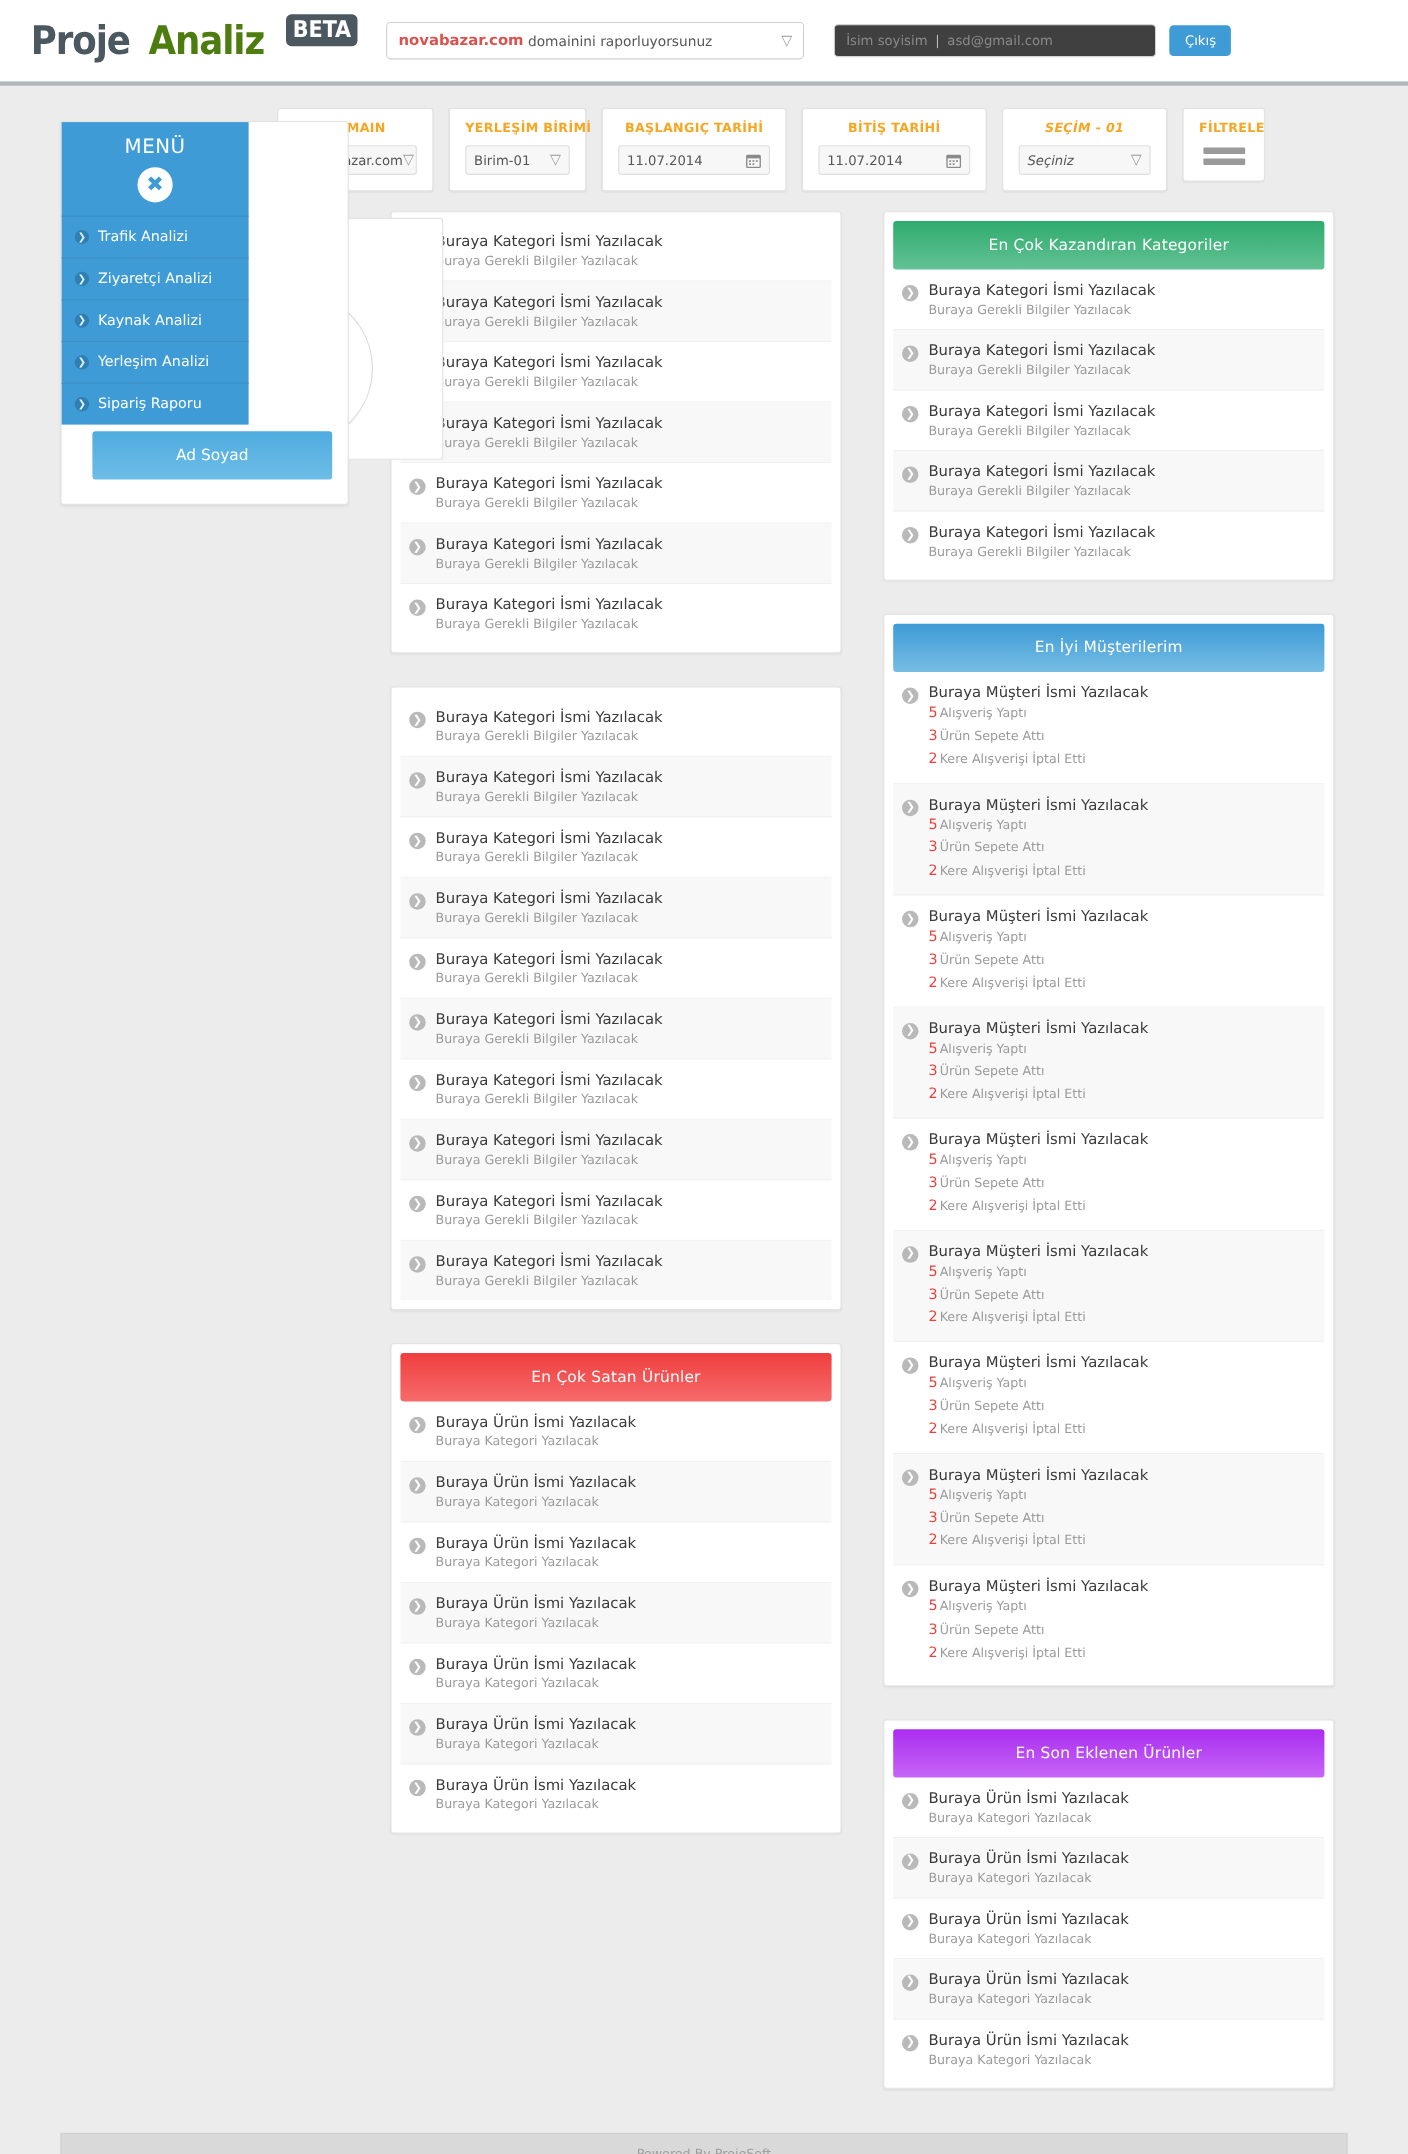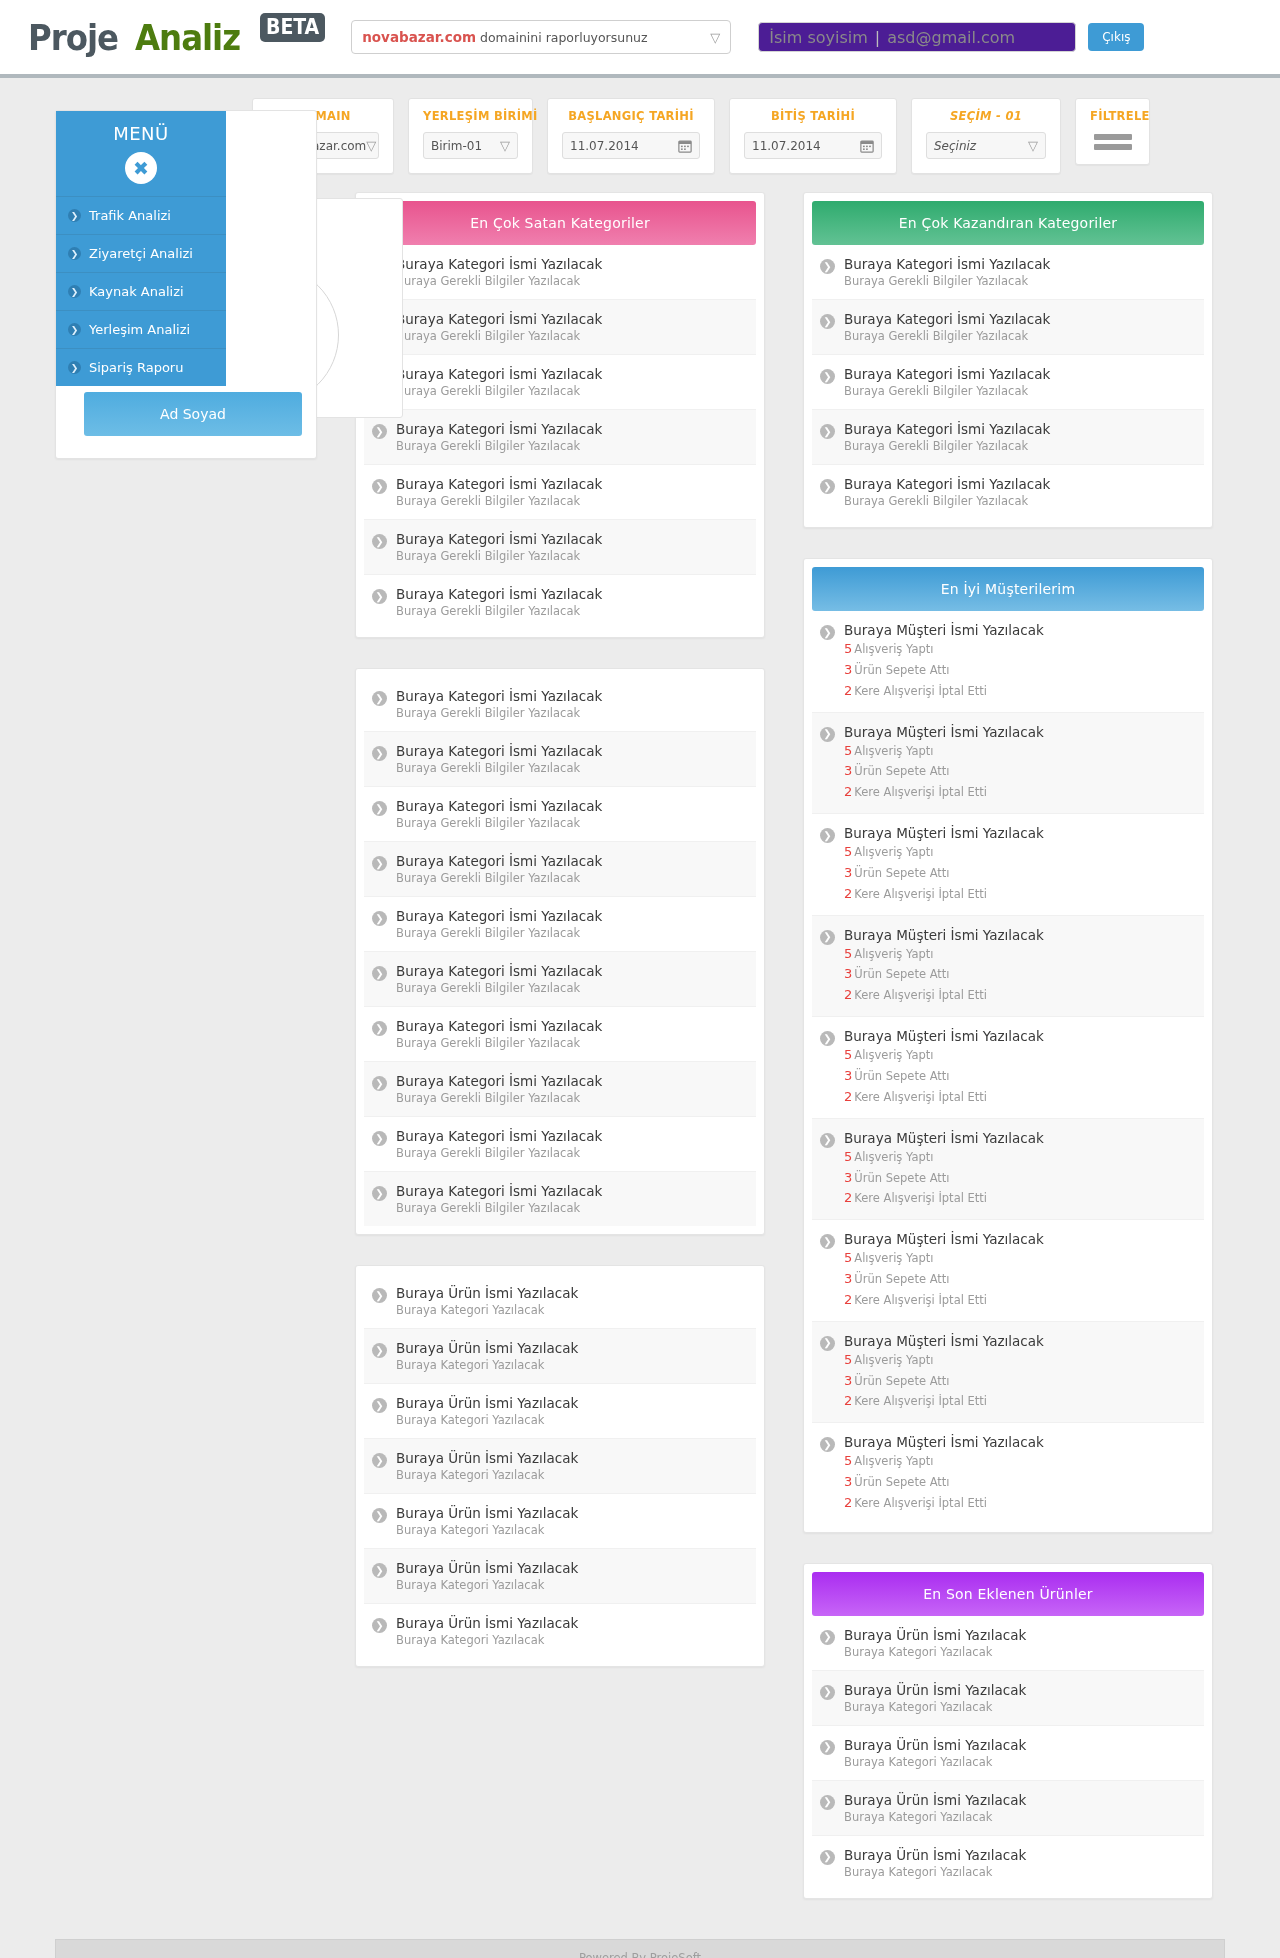--- a/index.html
+++ b/index.html
@@ -36,24 +36,24 @@
     width: 380px; height: 34px;
     border: 1px solid #cfcfcf; border-radius: 4px;
     background: #fff; display: flex; align-items: center;
     padding: 0 10px; position: relative;
   }
   .domain-name { color: #d9534f; font-size: 13.5px; font-weight: bold; }
   .domain-rest { color: #555; font-size: 12.5px; margin-left: 4px; }
   .chev { margin-left: auto; color: #9a9a9a; font-size: 13px; line-height: 1; }
 
   .user-field {
-    width: 318px; height: 30px; margin-left: 27px;
+    width: 293px; height: 30px; margin-left: 27px;
     border: 1px solid #d4d4d4; border-radius: 4px;
-    background: #4c1d95; display: flex; align-items: center;
-    padding: 0 10px; color: #8a8a8a; font-size: 16px;
+    background: #404040; display: flex; align-items: center;
+    padding: 0 10px; color: #8a8a8a; font-size: 12px;
   }
   .user-sep { margin: 0 7px; color: #bdbdbd; }
   .logout-btn {
     margin-left: 12px; height: 28px; padding: 0 14px;
     background: #3e9bd5; color: #fff; border: none; border-radius: 4px;
     font-size: 12px; cursor: pointer; display:flex; align-items:center;
     font-family: "DejaVu Sans", "Liberation Sans", sans-serif;
   }
 
   
@@ -303,21 +303,20 @@
       <span>Sipariş Raporu</span>
     </div>
   </div>
   <div class="adsoyad">Ad Soyad</div>
 </div>
 
 <div class="main">
 
   <div class="col col-left">
     <div class="panel">
-      <div class="panel-head h-pink">En Çok Satan Kategoriler</div>
       <ul class="plist">
           <li>
             <span class="li-bullet">❯</span>
             <div class="li-body">
               <span class="li-title">Buraya Kategori İsmi Yazılacak</span>
               <span class="li-sub">Buraya Gerekli Bilgiler Yazılacak</span>
             </div>
           </li>
           <li class="alt">
             <span class="li-bullet">❯</span>
@@ -433,20 +432,21 @@
             <span class="li-bullet">❯</span>
             <div class="li-body">
               <span class="li-title">Buraya Kategori İsmi Yazılacak</span>
               <span class="li-sub">Buraya Gerekli Bilgiler Yazılacak</span>
             </div>
           </li>
         </ul>
     </div>
 
     <div class="panel">
+      <div class="panel-head h-red">En Çok Satan Ürünler</div>
       <ul class="plist">
           <li>
             <span class="li-bullet">❯</span>
             <div class="li-body">
               <span class="li-title">Buraya Ürün İsmi Yazılacak</span>
               <span class="li-sub">Buraya Kategori Yazılacak</span>
             </div>
           </li>
           <li class="alt">
             <span class="li-bullet">❯</span>

